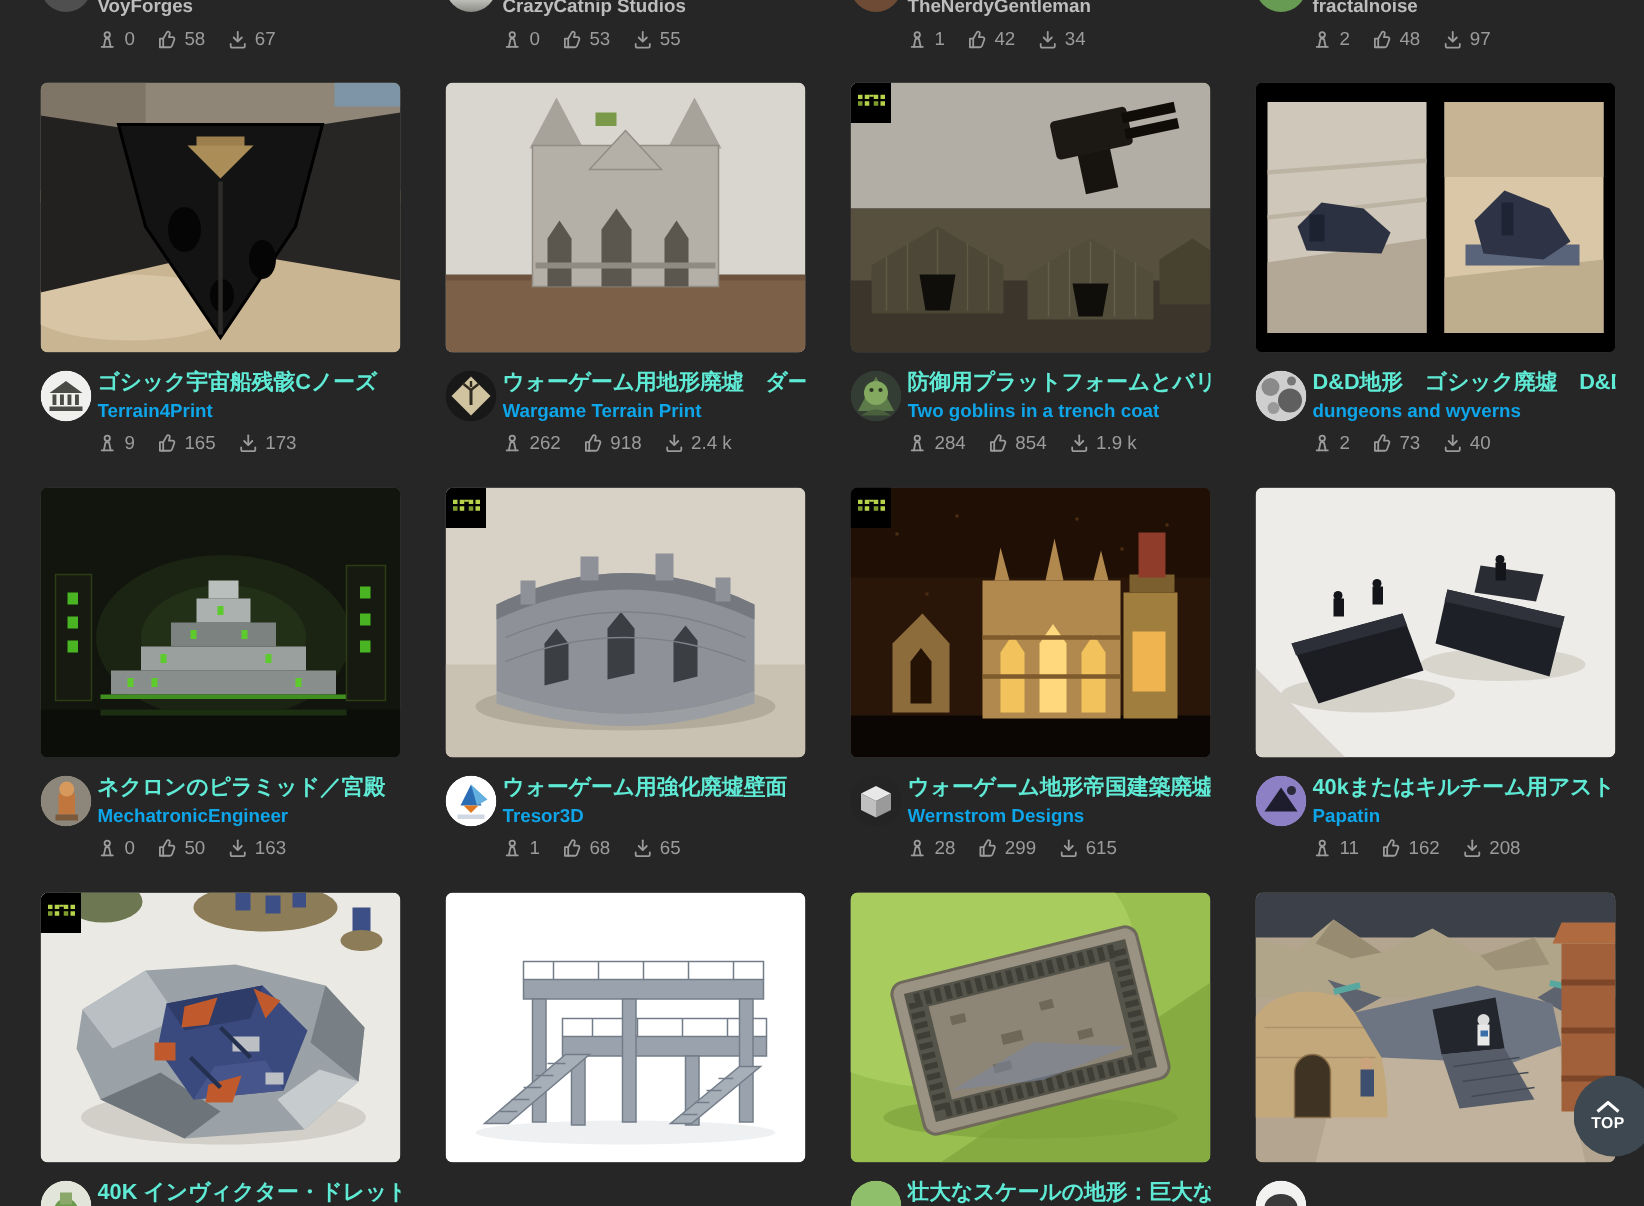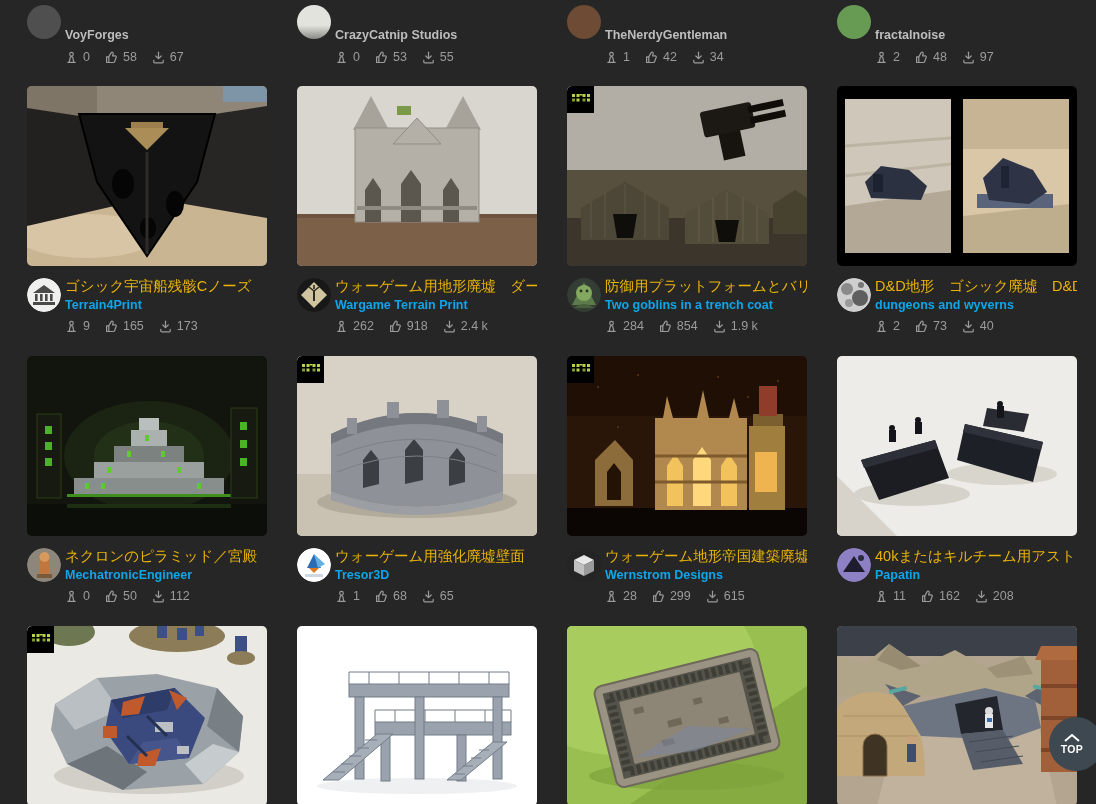--- a/index.html
+++ b/index.html
@@ -1,31 +1,31 @@
 <!DOCTYPE html>
 <html><head>
 <meta charset="utf-8">
 <style>
   html,body{margin:0;padding:0;background:#262626;width:1096px;height:804px;overflow:hidden;
     font-family:"Liberation Sans",sans-serif;}
   .grid{padding-left:27px;display:grid;grid-template-columns:repeat(4,240px);column-gap:30px;row-gap:25px;}
-  .pmeta{height:30px;position:relative;margin-top:31px;}
+  .pmeta{height:30px;position:relative;}
   .pavatar{position:absolute;top:-26px;left:0;width:34px;height:34px;border-radius:50%;overflow:hidden;}
   .pname{position:absolute;top:-3px;left:38px;font-size:12.5px;font-weight:700;color:#bdbdbd;white-space:nowrap;}
   .pstats{position:absolute;top:13px;left:38px;}
   .card{height:245px;}
   .thumb{display:block;width:240px;height:180px;border-radius:5px;overflow:hidden;position:relative;background:#3a3a3a;cursor:pointer;}
   .thumb svg.ph{position:absolute;inset:0;width:100%;height:100%;display:block;}
   .badge{position:absolute;top:0;left:0;width:27px;height:27px;background:#000;border-top-left-radius:5px;
     display:flex;align-items:center;justify-content:center;}
   .meta{position:relative;margin-top:11px;}
   .avatar{position:absolute;top:1px;left:0;width:34px;height:34px;border-radius:50%;overflow:hidden;display:block;cursor:pointer;}
   .avatar svg{display:block;}
   .mtext{margin-left:38px;}
-  .title{font-size:14.5px;font-weight:400;color:#eab308;line-height:19px;white-space:nowrap;overflow:hidden;max-width:202px;cursor:pointer;}
+  .title{font-size:14.5px;font-weight:700;color:#5eead4;line-height:19px;white-space:nowrap;overflow:hidden;max-width:202px;cursor:pointer;}
   .creator{font-size:12.5px;font-weight:700;color:#0ea5e9;line-height:16px;margin-top:1px;white-space:nowrap;overflow:hidden;cursor:pointer;}
   .stats{display:flex;gap:15px;margin-top:6px;font-size:12.5px;color:#9b9b9b;align-items:center;}
   .stat{display:flex;align-items:center;gap:5px;}
   .sic{stroke:#9b9b9b;fill:none;stroke-width:1.2;stroke-linecap:round;stroke-linejoin:round;}
   .topbtn{position:fixed;right:-7px;bottom:33px;width:54px;height:54px;border-radius:50%;background:#3e4850;
     color:#fff;display:flex;flex-direction:column;align-items:center;justify-content:center;gap:1px;z-index:10;border:none;cursor:pointer;}
   .topbtn .lbl{font-size:10.5px;font-weight:700;letter-spacing:.3px;padding-right:8px;}
   .topbtn svg{padding-right:8px;}
 </style>
 </head>
@@ -476,21 +476,21 @@
                 <path d="M3.8 5.8 H1.6 v5.7 h2.2"></path>
               </svg>
               <span>50</span>
             </span>
           <span class="stat">
               <svg class="sic" width="13" height="13" viewBox="0 0 13 13">
                 <path d="M6.5 1.2 v6.2"></path>
                 <path d="M3.8 5 l2.7 2.7 L9.2 5"></path>
                 <path d="M1.8 9.3 v1.6 a.9 .9 0 0 0 .9 .9 h7.6 a.9 .9 0 0 0 .9 -.9 V9.3"></path>
               </svg>
-              <span>112</span>
+              <span>163</span>
             </span>
         </div>
       </div>
     </div>
   </article>
 
   <article class="card">
     <a class="thumb">
       <svg class="ph" viewBox="0 0 240 180" preserveAspectRatio="none">
         <rect width="240" height="180" fill="#d7d1c6"></rect>

